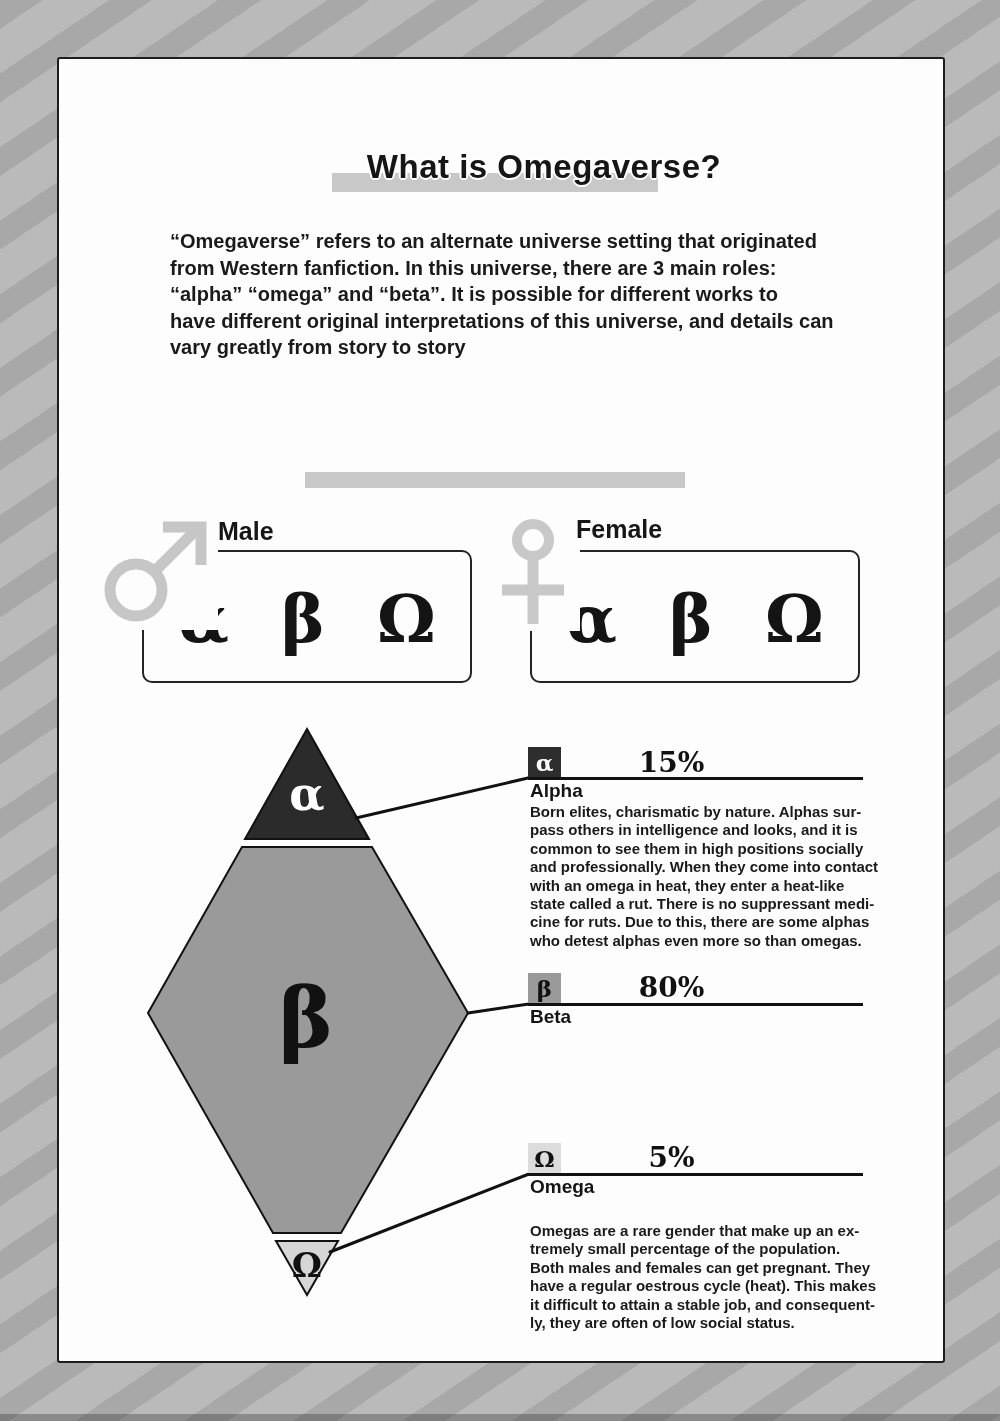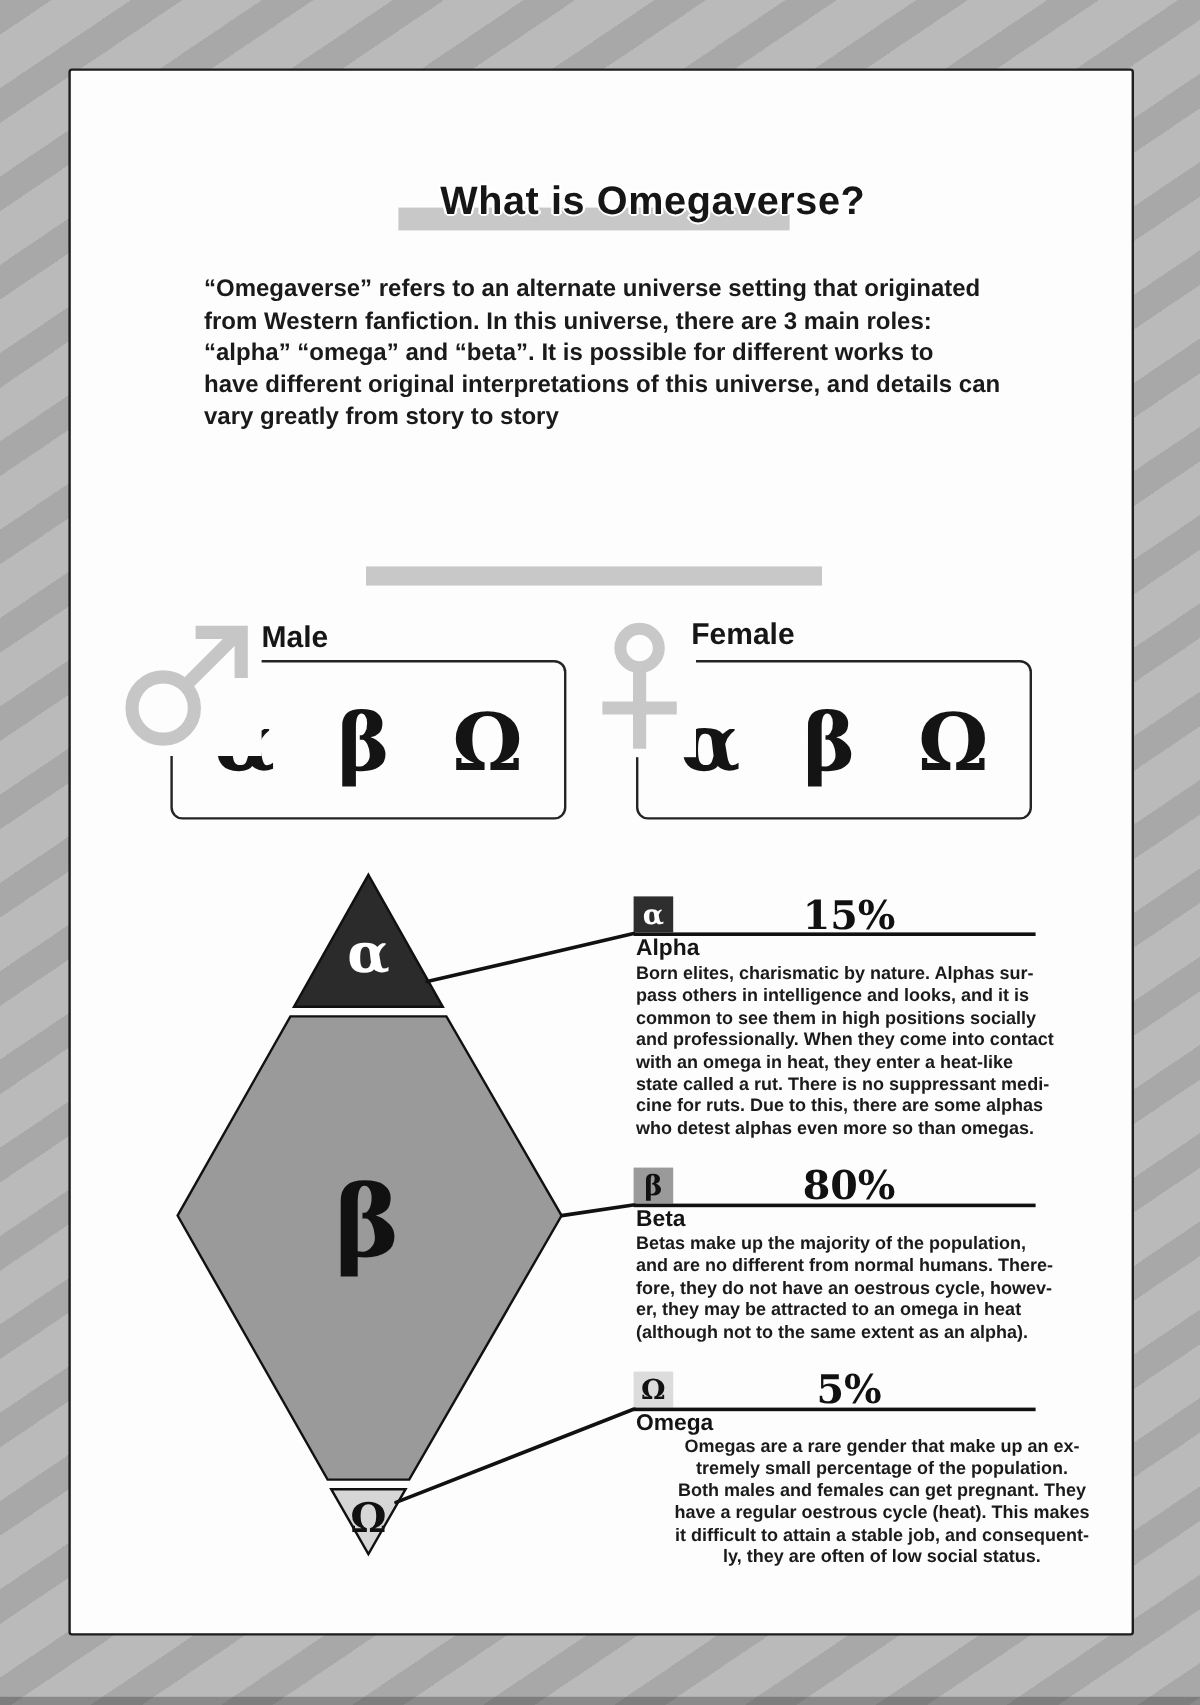--- a/index.html
+++ b/index.html
@@ -44,22 +44,22 @@
   }
   .gender-box.male-box{left:142px;}
   .gender-box.female-box{left:530px;}
   .greek{
     font-family:"DejaVu Serif",serif;font-weight:bold;font-size:66px;
     color:#141414;line-height:1;
   }
   .overlay-svg{position:absolute;left:0;top:0;pointer-events:none;}
   .role-underline{position:absolute;left:528px;width:335px;height:3px;background:#111;}
   .role-percent{
-    position:absolute;left:540px;width:335px;text-align:center;
-    font-family:"DejaVu Serif",serif;font-weight:bold;font-size:33px;
+    position:absolute;left:504px;width:335px;text-align:center;
+    font-family:"DejaVu Serif",serif;font-weight:bold;font-size:28px;
     line-height:34px;color:#111;
   }
   .role-symbol{
     position:absolute;left:528px;width:33px;height:30px;
     display:flex;align-items:center;justify-content:center;
     font-family:"DejaVu Serif",serif;font-weight:bold;font-size:23px;line-height:1;
   }
   .sym-alpha{top:747px;background:#2e2e2e;color:#fff;}
   .sym-beta{top:973px;background:#9a9a9a;color:#111;}
   .sym-omega{top:1143px;background:#dcdcdc;color:#111;}
@@ -145,31 +145,26 @@
 and professionally. When they come into contact
 with an omega in heat, they enter a heat-like
 state called a rut. There is no suppressant medi-
 cine for ruts. Due to this, there are some alphas
 who detest alphas even more so than omegas.</p>
 
   <div class="role-symbol sym-beta">β</div>
   <div class="role-percent" style="top:971px;">80%</div>
   <div class="role-underline" style="top:1003px;"></div>
   <div class="role-name" style="top:1006px;text-align:center;">Beta</div>
-  <p class="role-desc" style="top:1028px;">Betas make up the majority of the population,
-and are no different from normal humans. There-
-fore, they do not have an oestrous cycle, howev-
-er, they may be attracted to an omega in heat
-(although not to the same extent as an alpha).</p>
 
   <div class="role-symbol sym-omega">Ω</div>
   <div class="role-percent" style="top:1141px;">5%</div>
   <div class="role-underline" style="top:1173px;"></div>
   <div class="role-name" style="top:1176px;">Omega</div>
-  <p class="role-desc" style="top:1197px;text-align:center;">Omegas are a rare gender that make up an ex-
+  <p class="role-desc" style="top:1222px;">Omegas are a rare gender that make up an ex-
 tremely small percentage of the population.
 Both males and females can get pregnant. They
 have a regular oestrous cycle (heat). This makes
 it difficult to attain a stable job, and consequent-
 ly, they are often of low social status.</p>
 
   <div class="bottom-shade"></div>
 </div>
 
 </body></html>

